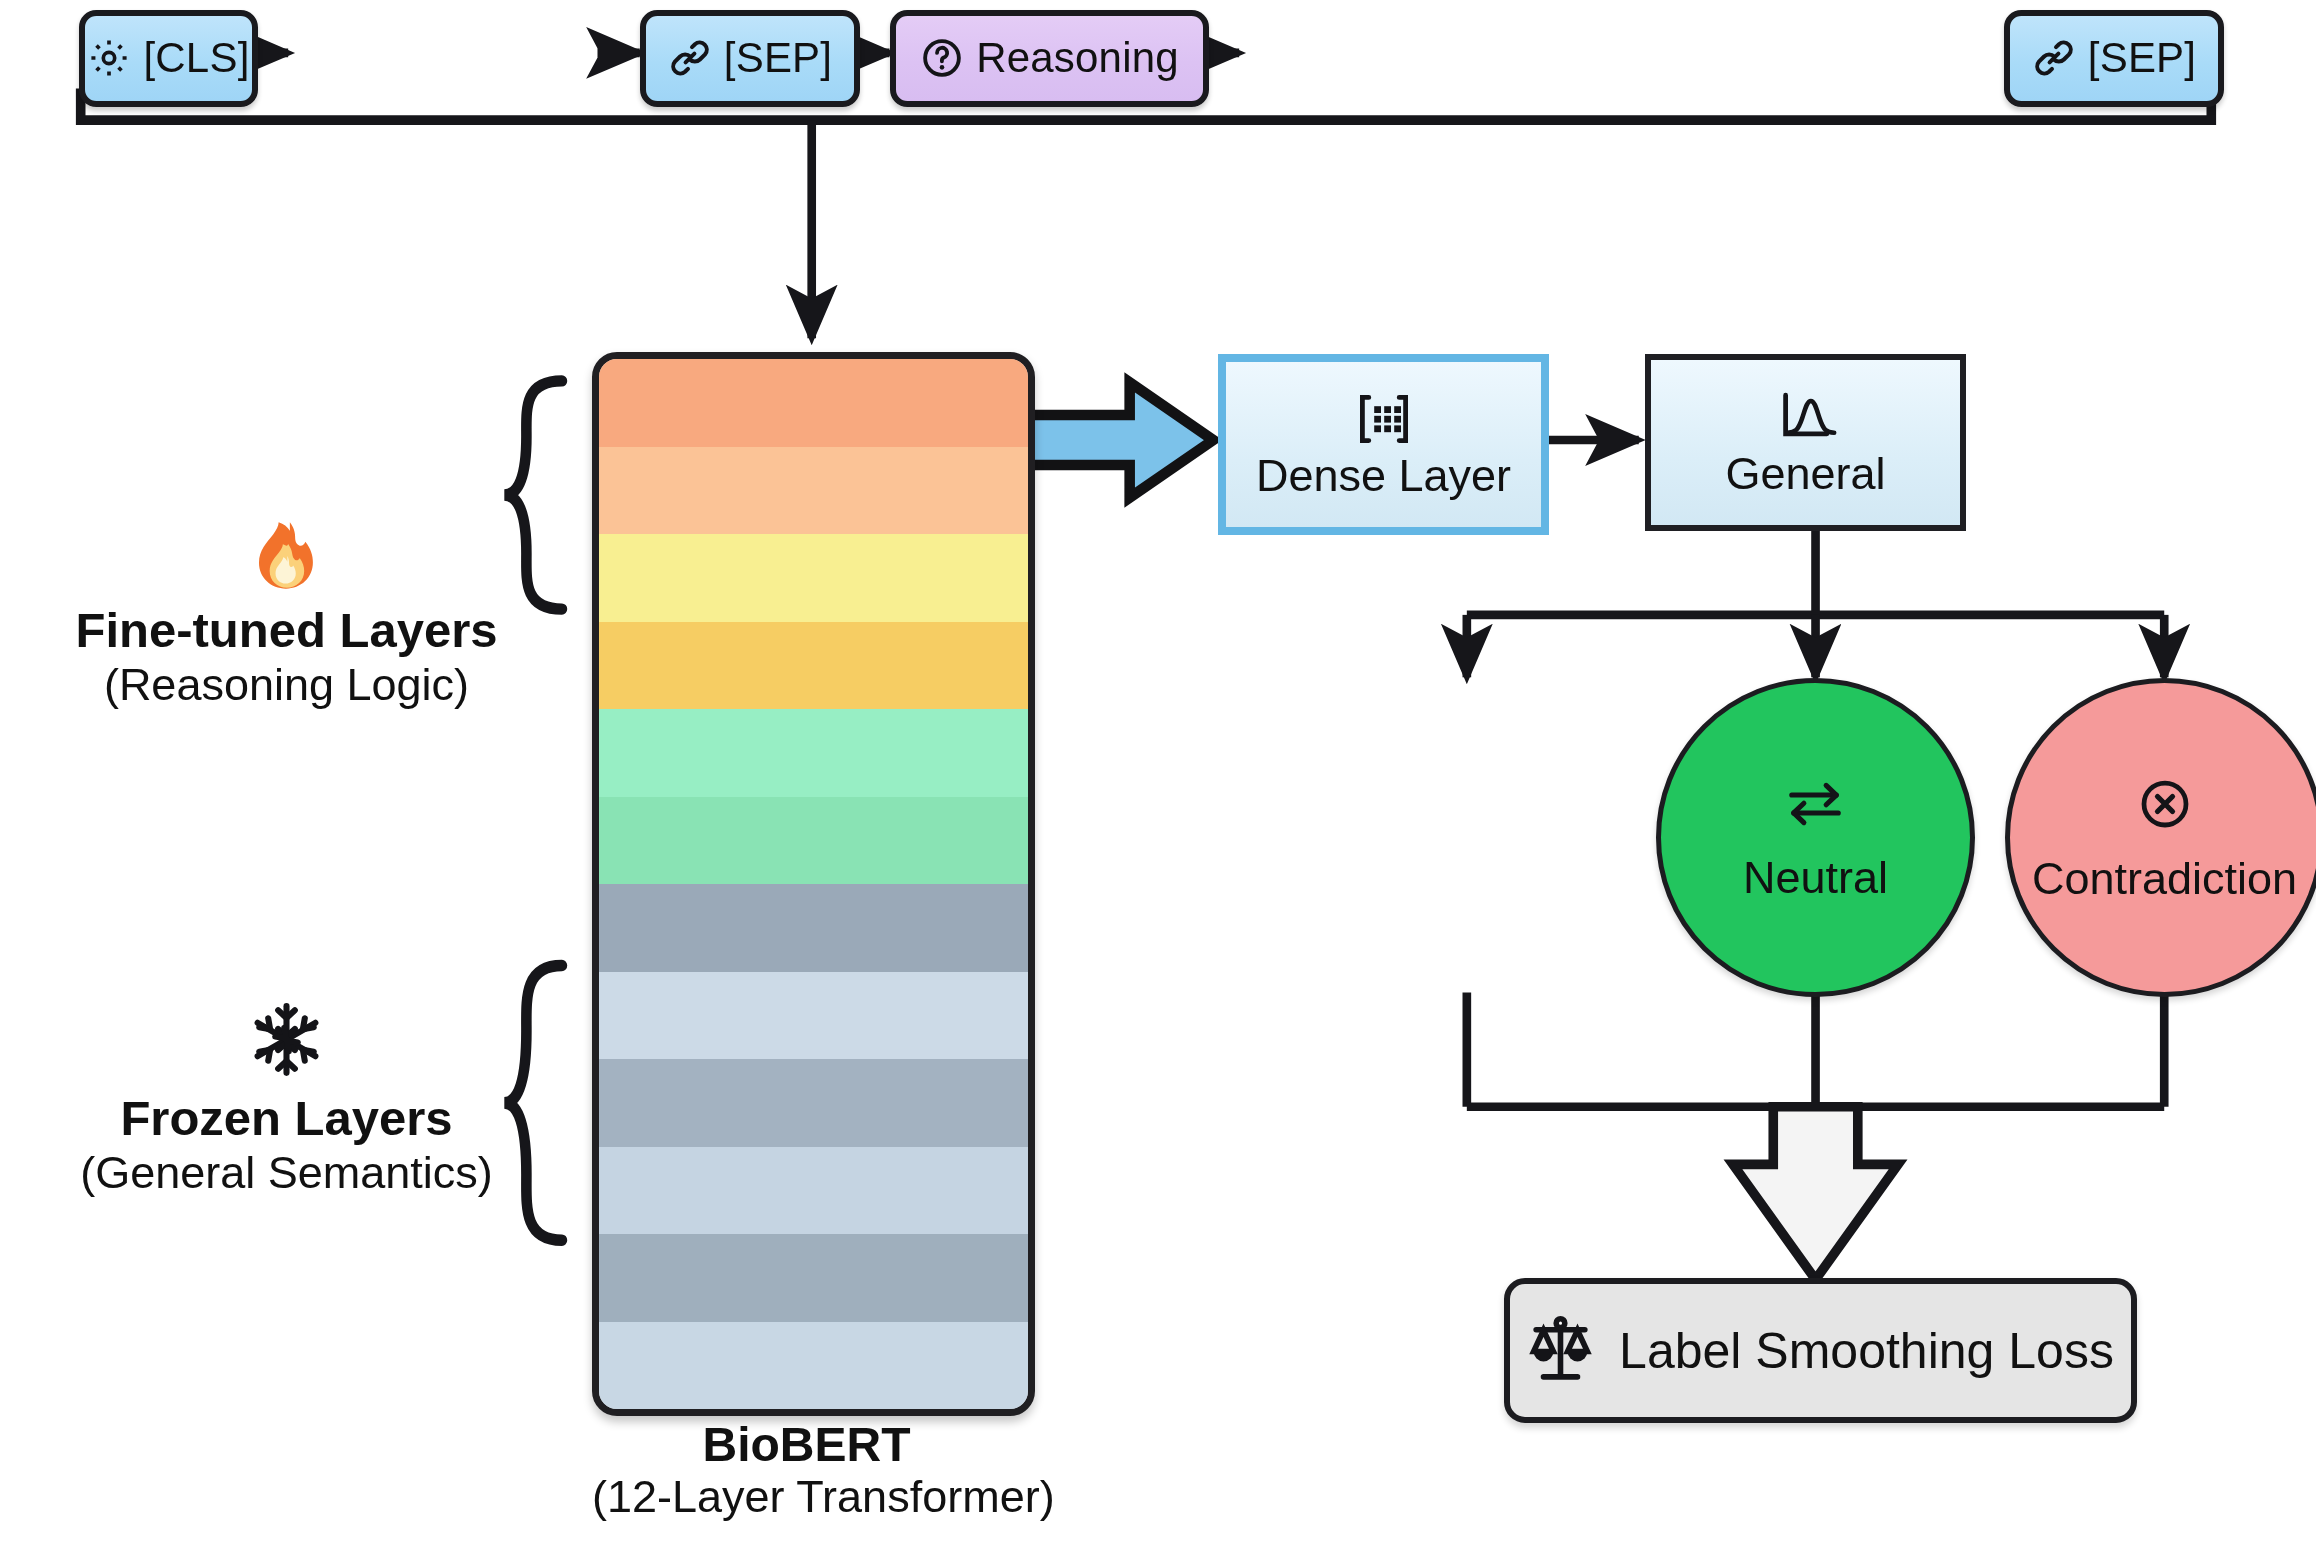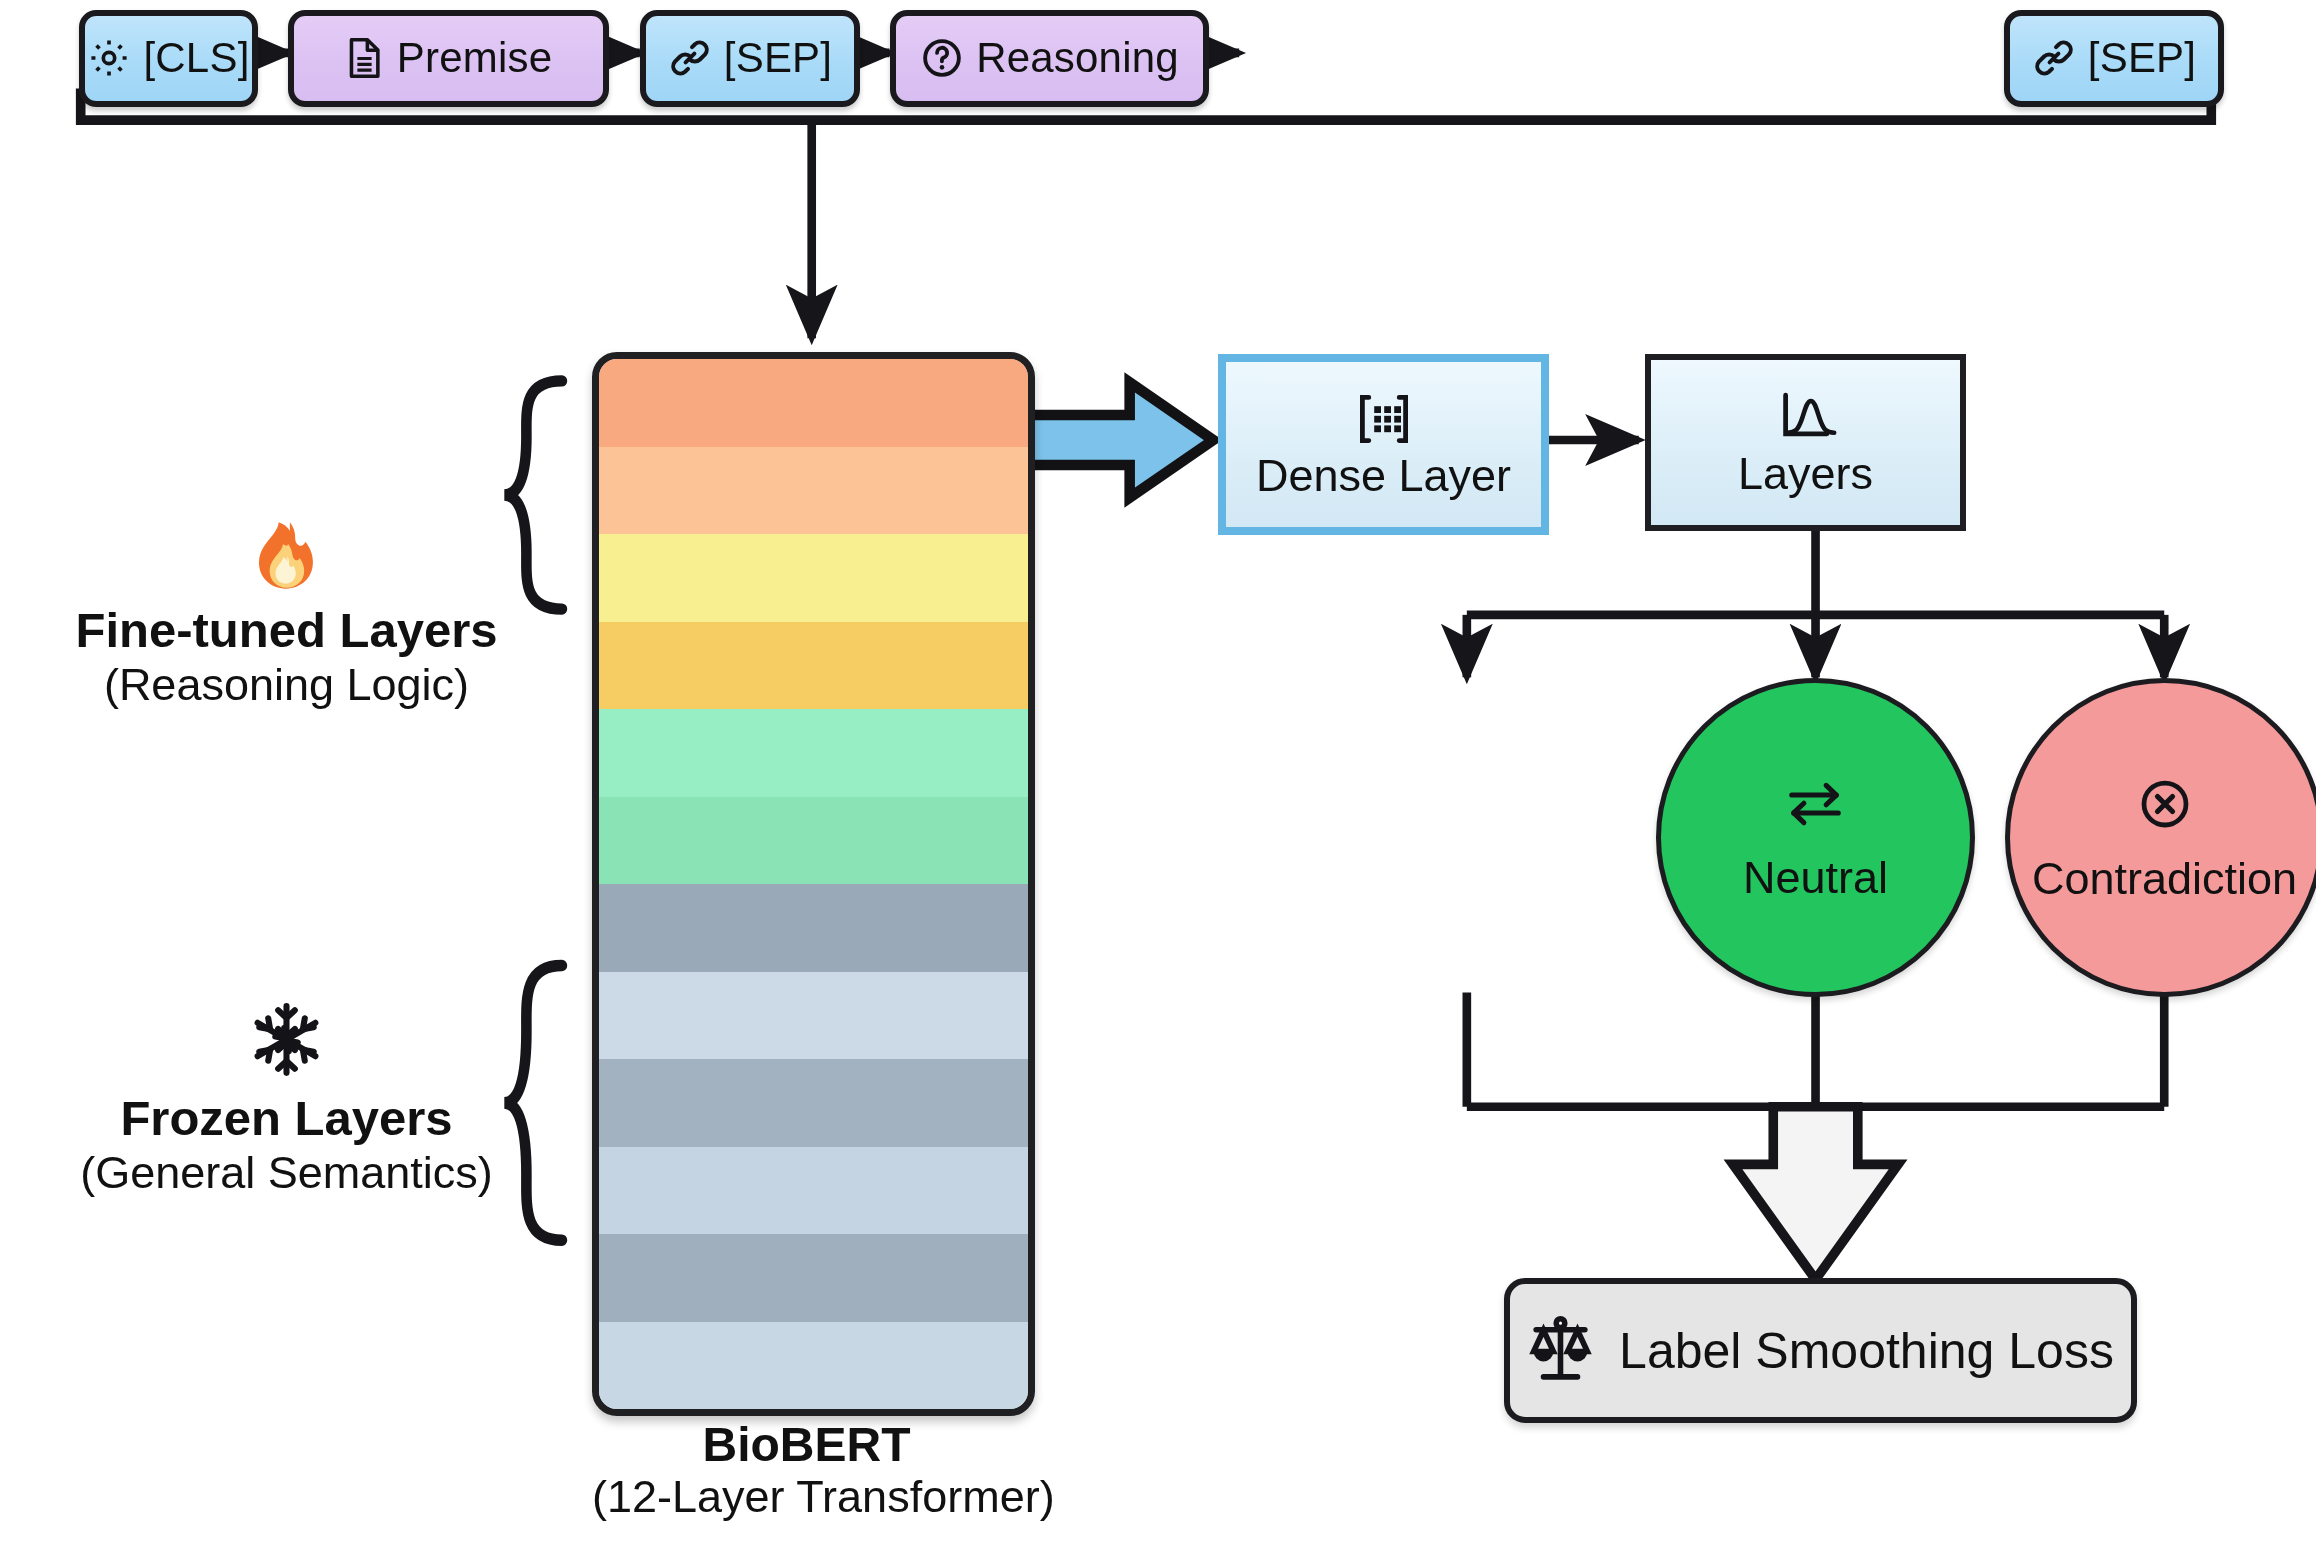--- a/index.html
+++ b/index.html
@@ -130,30 +130,20 @@
   <div class="token tok-blue" style="left:79px;top:9.6px;width:167px;">
     <span>
       <svg width="44" height="44" viewBox="0 0 24 24" fill="none" stroke="#141418" stroke-width="2">
         <circle cx="12" cy="12" r="3.1"></circle>
         <path d="M12 2.4v2.2M12 19.4v2.2M2.4 12h2.2M19.4 12h2.2M5.2 5.2l1.6 1.6M17.2 17.2l1.6 1.6M18.8 5.2l-1.6 1.6M6.8 17.2l-1.6 1.6"></path>
       </svg>
     </span>
     <span class="tlabel">[CLS]</span>
   </div>
 
-  <div class="token tok-purple" style="left:288px;top:9.6px;width:309px;">
-    <span>
-      <svg width="40" height="44" viewBox="0 0 22 26" fill="none" stroke="#141418" stroke-width="2.1" stroke-linejoin="round">
-        <path d="M3 2.2h9.4l6.2 6.1V23.8H3z"></path>
-        <path d="M12.4 2.2v6.2h6.2"></path>
-        <path d="M6.5 13.3h8.4M6.5 16.8h8.4M6.5 20.2h8.4" stroke-width="1.9"></path>
-      </svg>
-    </span>
-    <span class="tlabel">Premise</span>
-  </div>
 
   <div class="token tok-blue" style="left:640px;top:9.6px;width:208px;">
     <span>
       <svg width="44" height="44" viewBox="0 0 24 24" fill="none" stroke="#141418" stroke-width="2.2" stroke-linecap="round">
         <path d="M9.6 14.4 14.4 9.6"></path>
         <path d="M13.1 6.1l1.6-1.6a3.9 3.9 0 0 1 5.5 5.5l-2.8 2.8a3.9 3.9 0 0 1-5.5 0"></path>
         <path d="M10.9 17.9l-1.6 1.6a3.9 3.9 0 0 1-5.5-5.5l2.8-2.8a3.9 3.9 0 0 1 5.5 0"></path>
       </svg>
     </span>
     <span class="tlabel">[SEP]</span>
@@ -250,21 +240,21 @@
     <span class="plabel">Dense Layer</span>
   </div>
 
   <div class="procbox softmax" style="left:1645px;top:354px;width:309px;height:165px;">
     <span>
       <svg width="65" height="56" viewBox="0 0 34 28" fill="none" stroke="#141418" stroke-width="2.5" stroke-linecap="round">
         <path d="M6.6 2.6v20.2h21.6"></path>
         <path d="M7.6 22.2c4 0 5.6-1.4 7.6-7.4 1.6-4.8 2.6-9.2 4.6-9.2s3 4.4 4.6 9.2c2 6 3.6 7.4 7.6 7.4" stroke-width="2.4"></path>
       </svg>
     </span>
-    <span class="plabel">Layers</span>
+    <span class="plabel">General</span>
   </div>
 
 
   <div class="circle" style="left:1656px;top:678px;width:309px;height:309px;background:#22c55e;">
     <span class="cico">
       <svg width="63" height="58" viewBox="0 0 26 22" fill="none" stroke="#141418" stroke-width="2.1" stroke-linecap="round" stroke-linejoin="round">
         <path d="M3.2 7.3h18.4"></path>
         <path d="M17.4 3.3l4.2 4-4.2 4"></path>
         <path d="M22.4 14.7H4"></path>
         <path d="M8.2 10.7l-4.2 4 4.2 4"></path>

